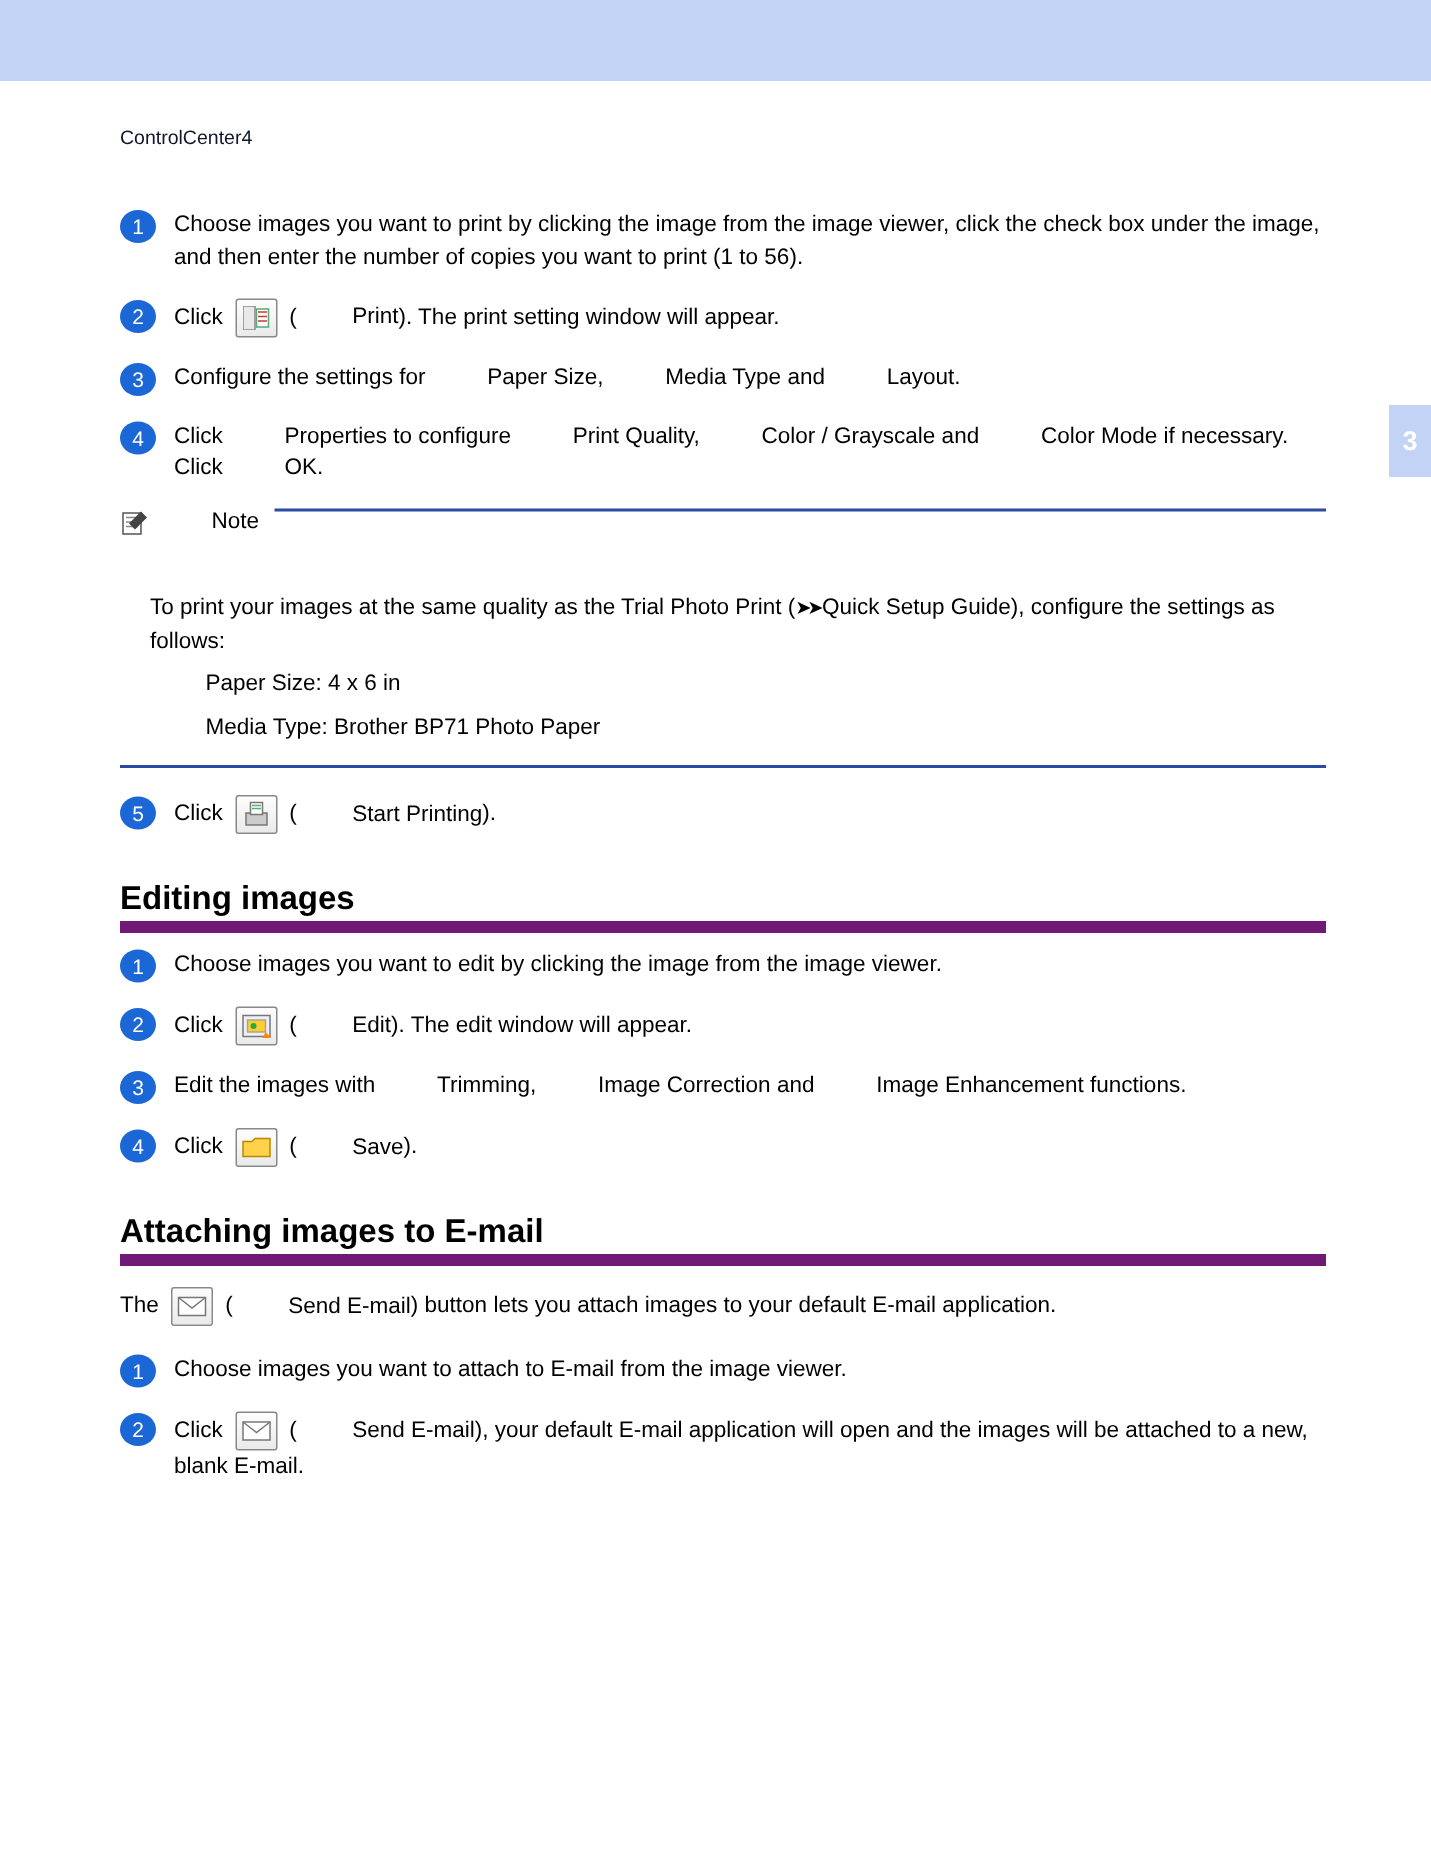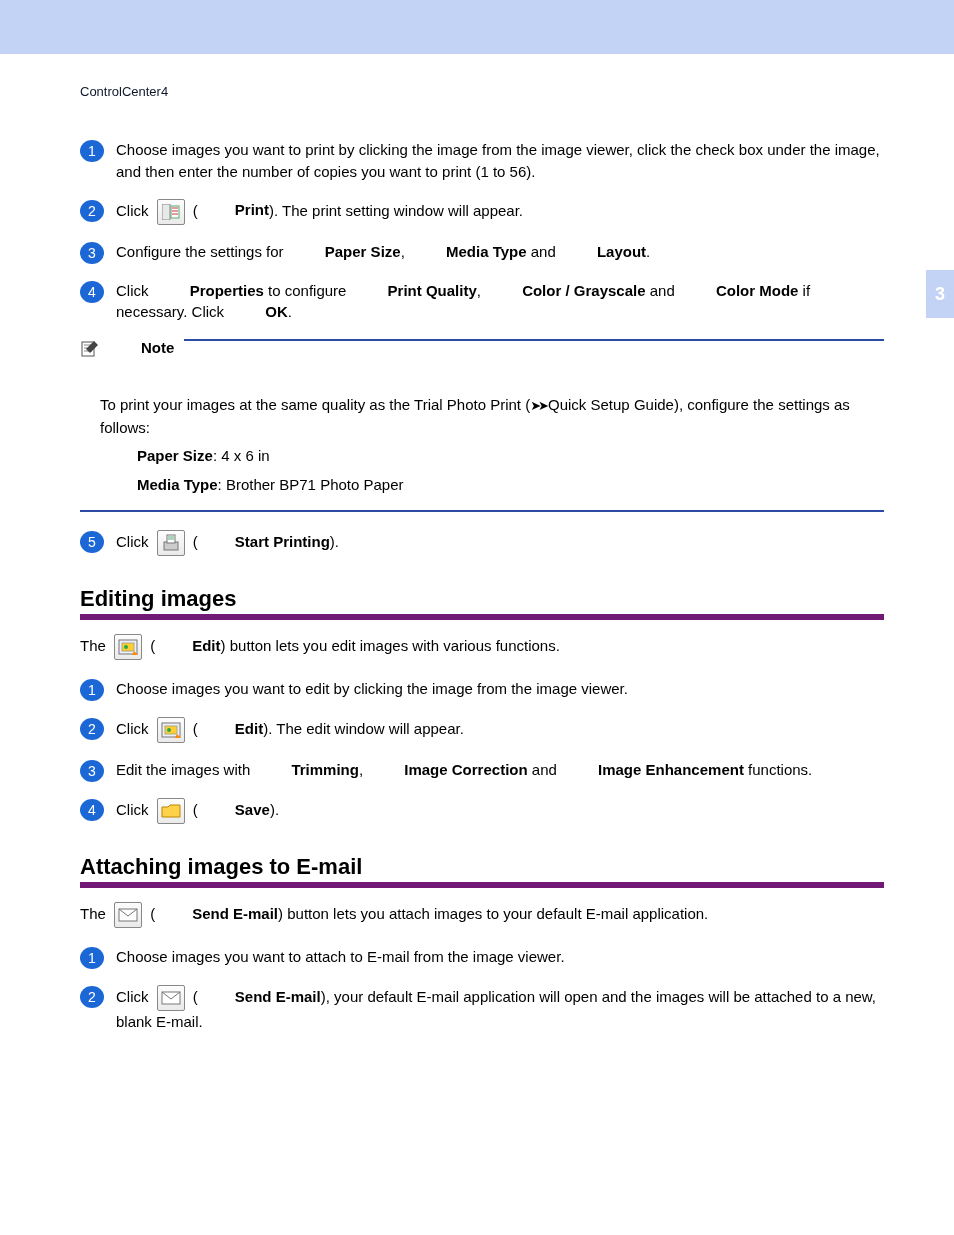--- a/index.html
+++ b/index.html
@@ -93,24 +93,24 @@
   .note-body { padding-left: 20px; line-height:1.5;margin-top:35px; }
   .note-body p, .para p { margin: 6px 0; }
   .note-bottom-rule {
     height:2px; background:#2a4aa3; margin: 14px 0 18px 0;
   }
   h2.section {
     font-size: 22px;
     font-weight: bold;
     margin: 30px 0 0 0;
     padding-bottom: 2px;
-    border-bottom: 6px solid #701a75;
+    border-bottom: 8px solid #701a75;
   }
   .para { margin: 14px 0 18px 0; line-height:1.45; }
-  b { font-weight: bold; padding-left: 37px; }
+  b { font-weight: normal; padding-left: 37px; }
   .pencil-icon svg, .inline-icon svg { display:block; }
   .arrow { font-size: 13px; letter-spacing:-3px; margin-right:2px;}
 </style>
 </head>
 <body>
 
 <div class="top-band"></div>
 <div class="side-tab">3</div>
 <div class="page-number">59</div>
 <div class="page-number-tab"></div>
@@ -189,32 +189,20 @@
             <rect x="6" y="1" width="8" height="8" fill="#fff" stroke="#777"></rect>
             <line x1="7" y1="3" x2="13" y2="3" stroke="#5a7"></line>
             <line x1="7" y1="5" x2="13" y2="5" stroke="#5a7"></line>
           </svg>
       </span>
       <span> (</span><b>Start Printing</b><span>).</span>
     </div>
   </div>
 
   <h2 class="section">Editing images</h2>
-  <div class="para">
-    <span>The </span>
-    <span class="inline-icon icon-box">
-      <svg width="20" height="16">
-          <rect x="1" y="1" width="18" height="14" fill="#eef" stroke="#777"></rect>
-          <rect x="4" y="4" width="12" height="8" fill="#ffcc33" stroke="#aa7"></rect>
-          <circle cx="8" cy="8" r="2" fill="#2a4"></circle>
-          <polygon points="16,12 20,16 14,16" fill="#f80"></polygon>
-        </svg>
-    </span>
-    <span> (</span><b>Edit</b><span>) button lets you edit images with various functions.</span>
-  </div>
 
   <div class="step">
     <span class="step-num">1</span>
     <div class="step-body">Choose images you want to edit by clicking the image from the image viewer.</div>
   </div>
   <div class="step">
     <span class="step-num">2</span>
     <div class="step-body">
       <span>Click </span>
       <span class="inline-icon icon-box">

